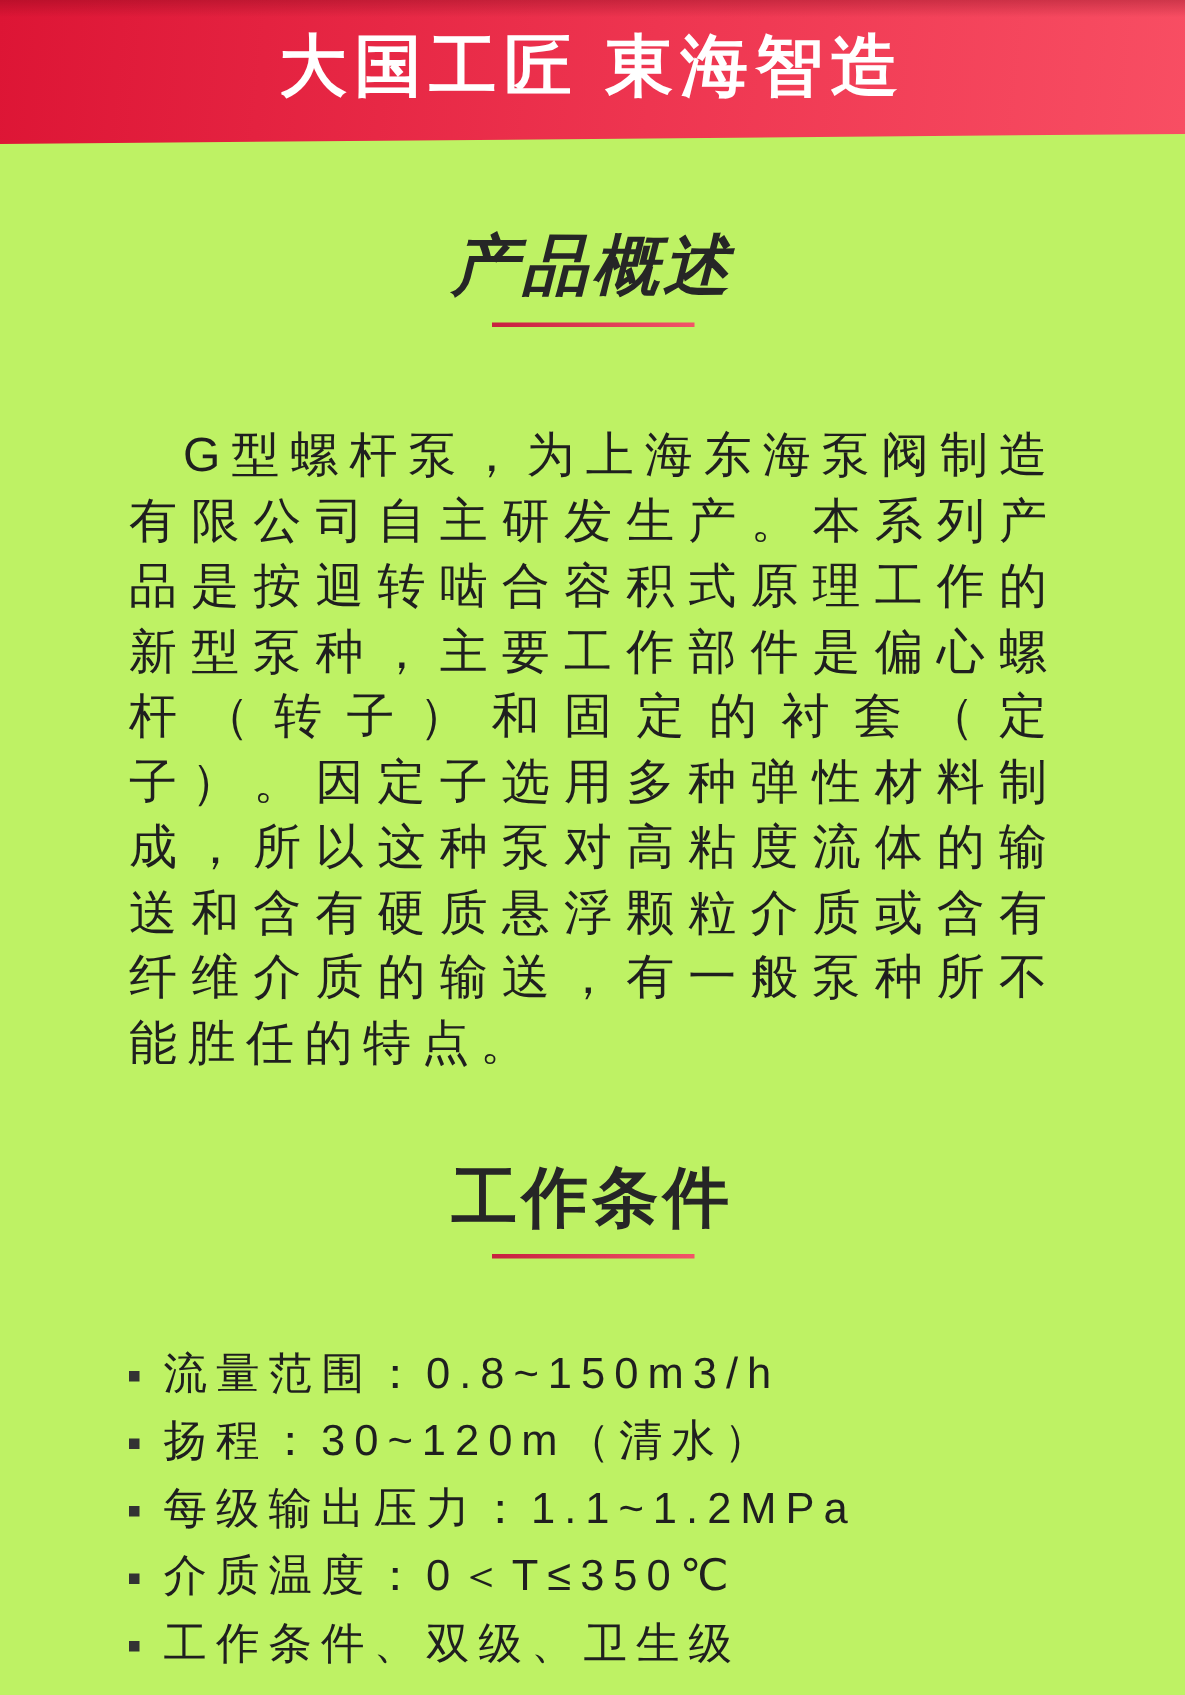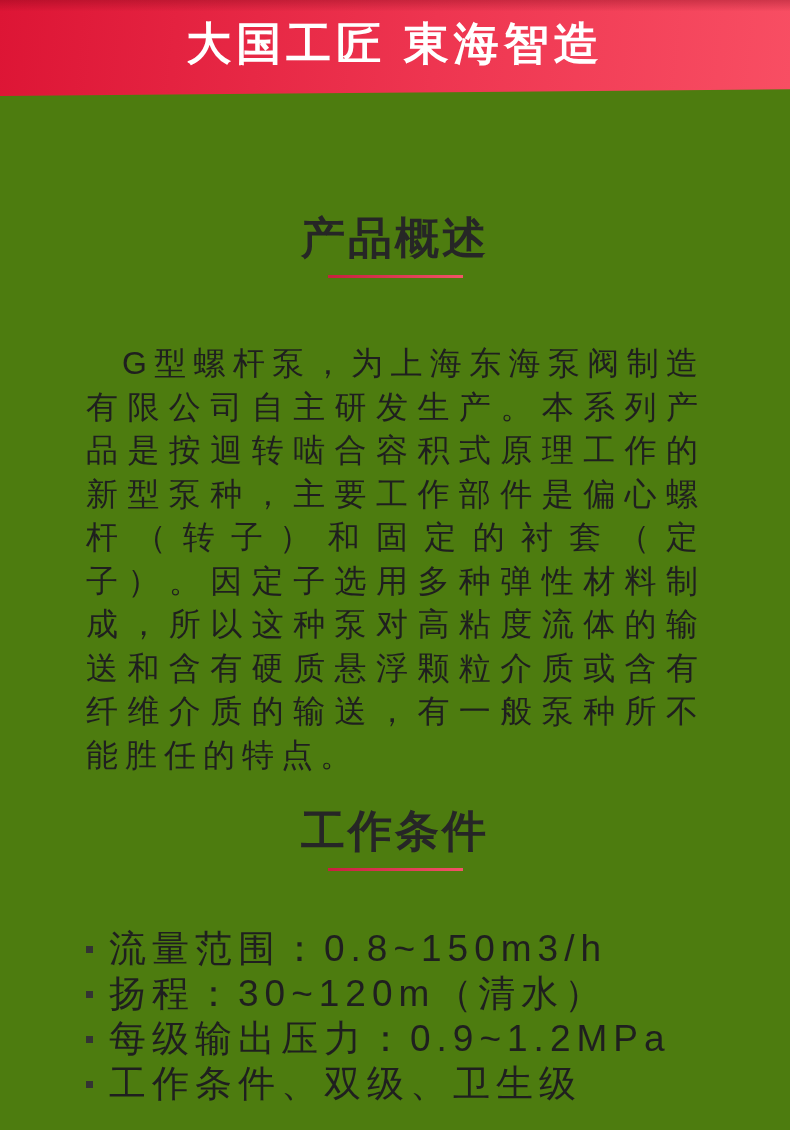--- a/index.html
+++ b/index.html
@@ -11,21 +11,21 @@
     --ink:#1f1f1f;
     --title-ink:#262626;
   }
   *{margin:0;padding:0;box-sizing:border-box;}
   html,body{background:#ffffff;}
   body{
     width:790px;height:1130px;
     font-family:"Liberation Sans","DejaVu Sans",sans-serif;
     overflow:hidden;
   }
-  .page{width:790px;height:1130px;background:#4d7c0f;position:relative;}
+  .page{width:790px;height:1130px;background:#bef264;position:relative;}
 
   
   .banner{
     position:relative;
     height:96px;
     background:linear-gradient(96deg,var(--banner-from) 0%,var(--banner-mid) 55%,var(--banner-to) 100%);
     clip-path:polygon(0 0,100% 0,100% 93%,0 100%);
     display:flex;align-items:center;justify-content:center;
   }
   .banner::before{
@@ -50,22 +50,22 @@
     font-weight:700;
     color:var(--title-ink);
     letter-spacing:3px;
     line-height:1;
   }
   .title-underline{
     width:135px;height:3px;
     margin:15px auto 0 auto;
     background:linear-gradient(90deg,var(--accent-dark) 0%,var(--accent-light) 100%);
   }
-  .section-overview .section-head{margin-top:120px;}
-  .section-conditions .section-head{margin-top:32px;}
+  .section-overview .section-head{margin-top:60px;font-style:italic;}
+  .section-conditions .section-head{margin-top:60px;}
 
   
   .overview-text{
     margin:64px 85px 0 86px;
     font-size:32px;
     line-height:43.5px;
     letter-spacing:7px;
     color:var(--ink);
     text-align:justify;
     text-justify:inter-character;
@@ -73,21 +73,21 @@
   }
 
   
   .spec-list{
     list-style:none;
     margin:62px 60px 0 86px;
   }
   .spec-list li{
     display:flex;
     align-items:flex-start;
-    font-size:37px;
+    font-size:29px;
     line-height:31px;
     letter-spacing:6px;
     color:var(--ink);
     margin-bottom:14px;
   }
   .spec-list .dot{
     flex:0 0 auto;
     width:7px;height:7px;
     background:#333333;
     margin:13px 16px 0 0;
@@ -119,21 +119,25 @@
         <li>
           <span class="dot"></span>
           <span>流量范围：0.8~150m3/h</span>
         </li>
         <li>
           <span class="dot"></span>
           <span>扬程：30~120m（清水）</span>
         </li>
         <li>
           <span class="dot"></span>
-          <span>每级输出压力：0.9~1.2MPa</span>
+          <span>每级输出压力：1.1~1.2MPa</span>
+        </li>
+        <li>
+          <span class="dot"></span>
+          <span>介质温度：0＜T≤350℃</span>
         </li>
         <li>
           <span class="dot"></span>
           <span>工作条件、双级、卫生级</span>
         </li>
       </ul>
   </section>
 
 </div>
 

